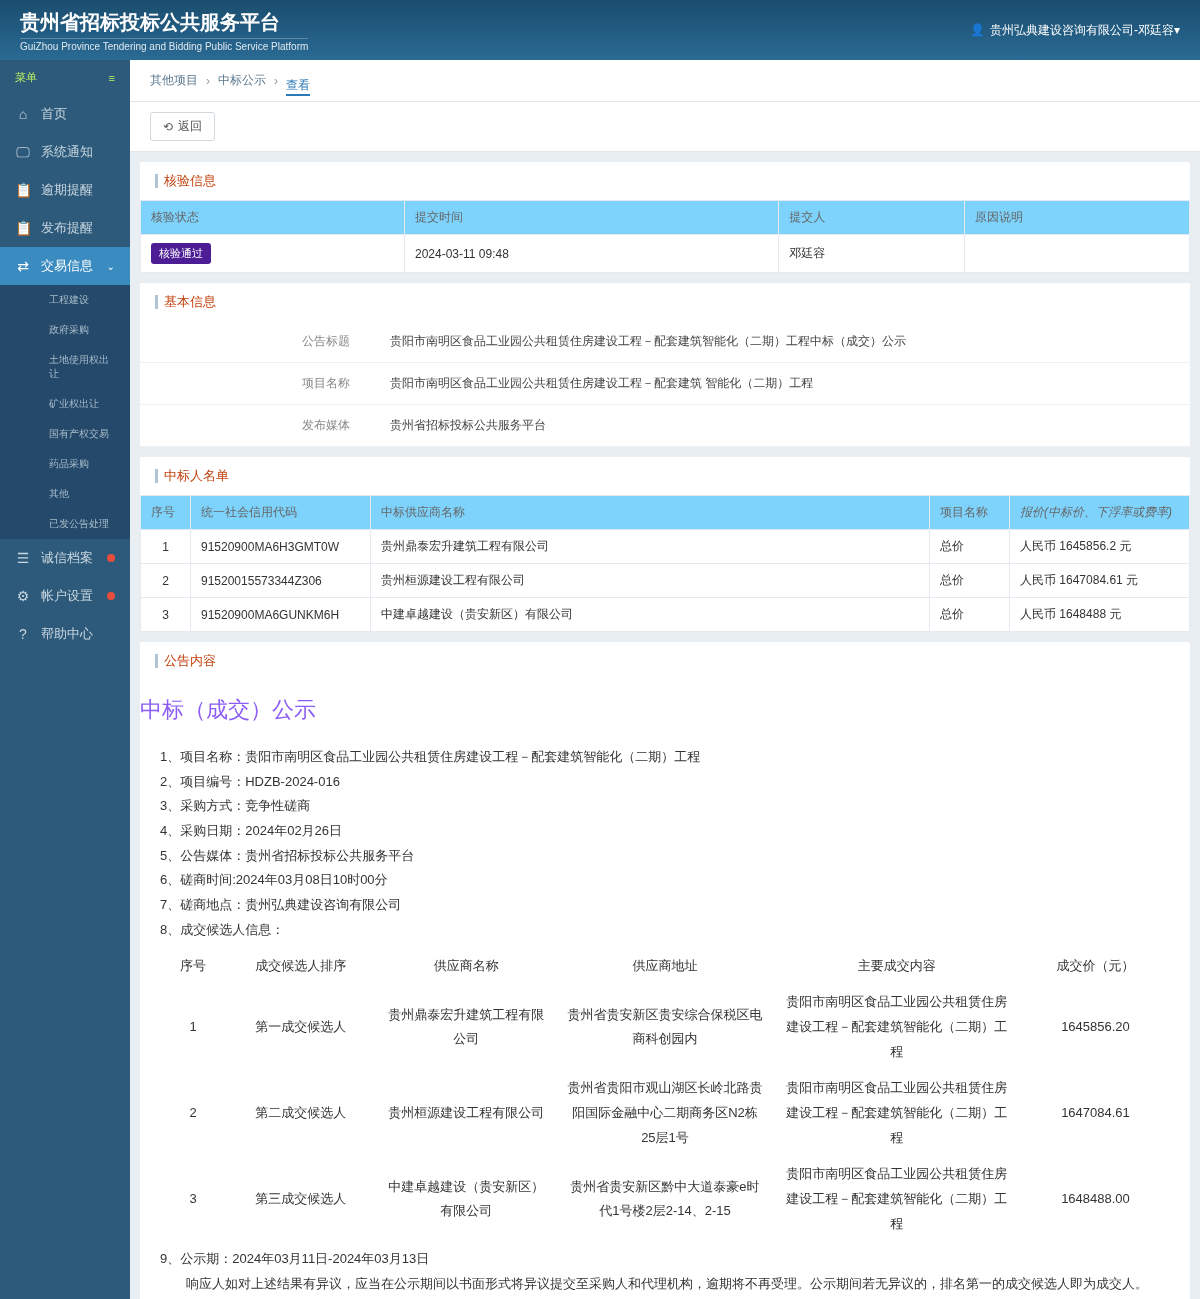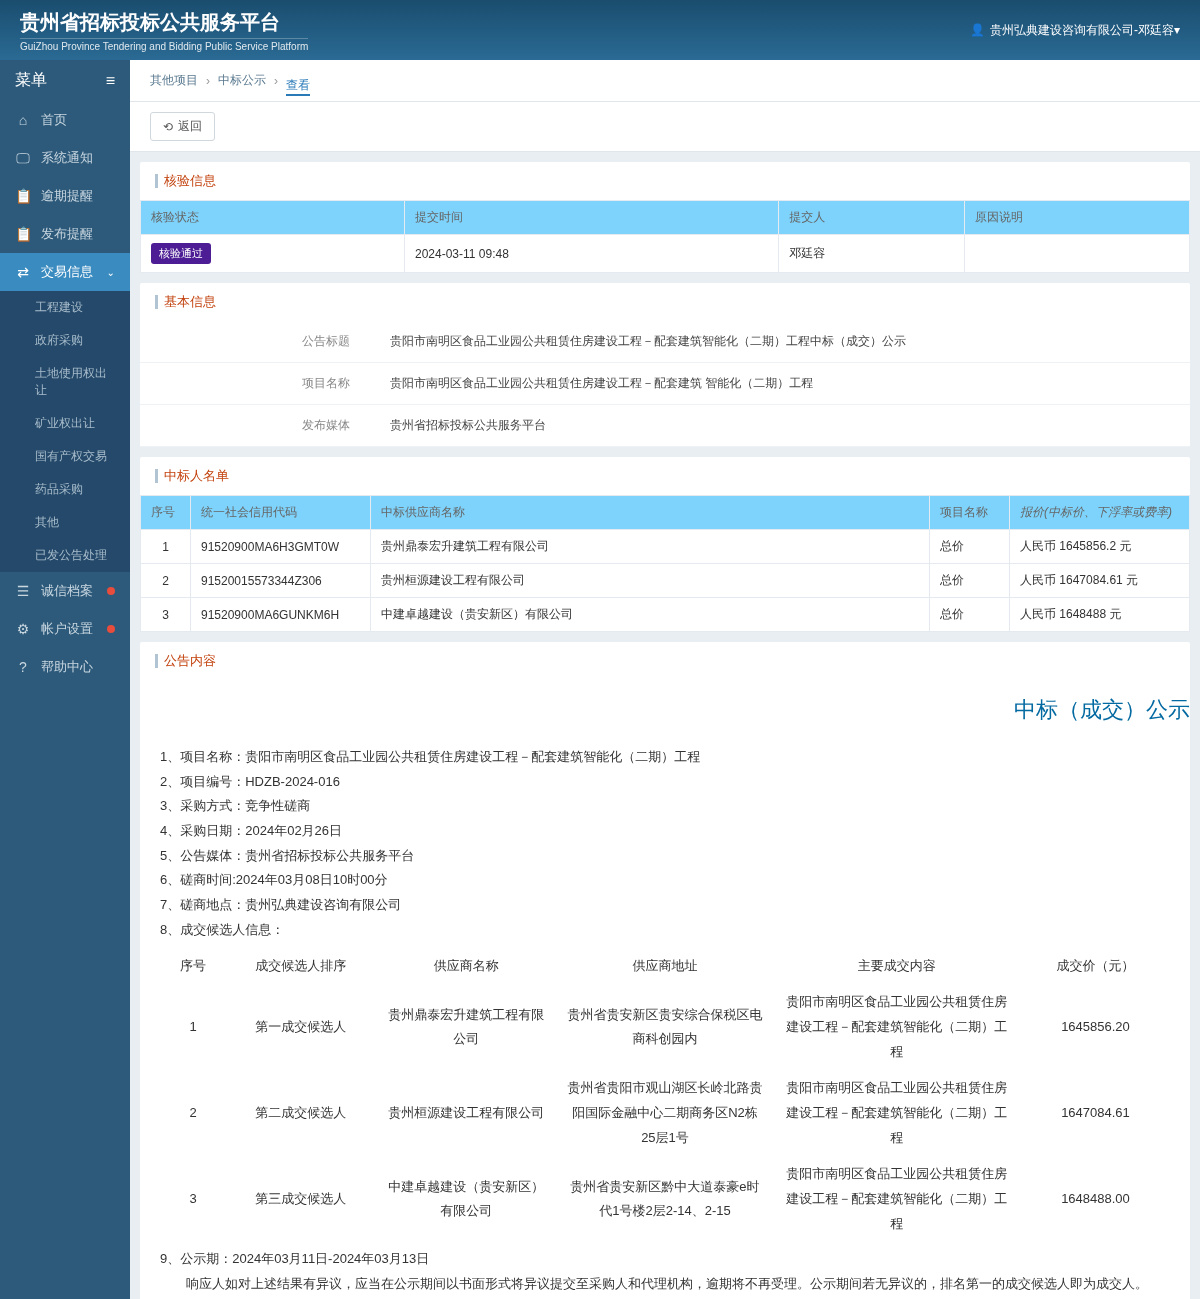--- a/index.html
+++ b/index.html
@@ -5,47 +5,47 @@
 *{box-sizing:border-box;margin:0;padding:0}
 body{font-family:"Microsoft YaHei",Arial,sans-serif;font-size:12px;color:#333;background:#e8eef2}
 .header{background:linear-gradient(to bottom,#1a4d6e,#2a6a94);color:#fff;height:60px;display:flex;align-items:center;justify-content:space-between;padding:0 20px}
 .header-left{display:flex;flex-direction:column}
 .header-title{font-size:20px;font-weight:bold}
 .header-subtitle{font-size:10px;opacity:.85;border-top:1px solid rgba(255,255,255,.3);padding-top:2px;margin-top:2px}
 .header-user{font-size:12px;display:flex;align-items:center;gap:5px}
 .header-user::before{content:"👤"}
 .main{display:flex;min-height:calc(100vh - 60px)}
 .sidebar{width:130px;background:#2d5a7a;color:#c8d6e0;font-size:13px}
-.menu-header{display:flex;justify-content:space-between;align-items:center;padding:10px 15px;color:#ffffff;font-size:16px}
+.menu-header{display:flex;justify-content:space-between;align-items:center;padding:10px 15px;color:#bef264;font-size:11px}
 .menu-toggle{cursor:pointer}
 .menu-item{display:flex;align-items:center;gap:10px;padding:10px 15px;cursor:pointer;color:#c8d6e0}
 .menu-item.active{background:#3a8bc0;color:#fff}
 .menu-icon{width:16px;text-align:center;font-size:14px}
 .submenu{background:#24496a}
-.submenu-item{padding:8px 15px 8px 35px;cursor:pointer;color:#a8bccb;font-size:12px}
+.submenu-item{padding:8px 15px 8px 49px;cursor:pointer;color:#a8bccb;font-size:10px}
 .badge-dot{width:8px;height:8px;border-radius:50%;background:#e74c3c;display:inline-block;margin-left:auto}
 .chevron{margin-left:auto;font-size:10px}
 .content{flex:1;padding:0;background:#e8eef2}
 .breadcrumb{background:#fff;padding:12px 20px;display:flex;gap:8px;align-items:center;border-bottom:1px solid #e0e6ea;color:#5a7a90}
 .breadcrumb-item{color:#5a7a90}
 .breadcrumb-item.current{color:#2a7ab8;border-bottom:2px solid #2a7ab8;padding-bottom:0;margin-bottom:-12px}
 .breadcrumb-sep{color:#999}
 .toolbar{background:#fff;padding:10px 20px;border-bottom:1px solid #e0e6ea}
 .btn-back{display:inline-flex;align-items:center;gap:5px;border:1px solid #d0d8de;background:#fff;padding:5px 12px;border-radius:3px;cursor:pointer;color:#555;font-size:12px}
 .panel{background:#fff;margin:10px;border-radius:2px}
 .panel-header{padding:10px 15px;display:flex;align-items:center;gap:6px;color:#c2410c;font-size:13px}
 .panel-header::before{content:"";width:3px;height:14px;background:#b0c4d4}
 .tbl{width:100%;border-collapse:collapse}
 .tbl th,.tbl td{border:1px solid #e4eaef;padding:8px 10px;text-align:left;font-weight:normal}
 .tbl th{background:#7dd3fc;color:#666}
 .status-badge{background:#4c1d95;color:#fff;padding:3px 8px;border-radius:3px;font-size:11px;display:inline-block}
 .info-row{display:flex;border-bottom:1px solid #eef2f5}
 .info-label{width:230px;text-align:right;padding:12px 20px;color:#888;background:#fff}
 .info-value{flex:1;padding:12px 20px;color:#444}
-.announce-title{text-align:right;font-size:22px;font-family:serif;padding:15px 0;color:#0369a1}
+.announce-title{text-align:left;font-size:22px;font-family:serif;padding:15px 0;color:#8b5cf6}
 .announce-body{padding:5px 20px 20px;line-height:1.9;color:#333;font-size:13px}
 .announce-body p{text-indent:0}
 .inner-tbl{width:100%;border-collapse:collapse;margin:5px 0}
 .inner-tbl th,.inner-tbl td{border:none;padding:6px 8px;text-align:center;font-size:13px;vertical-align:middle}
 .inner-tbl thead th{font-weight:normal}
 .bg-scene{background:linear-gradient(to bottom,#e8eef2 60%,#c5d8e0 100%)}
 </style>
 </head>
 <body>
 

